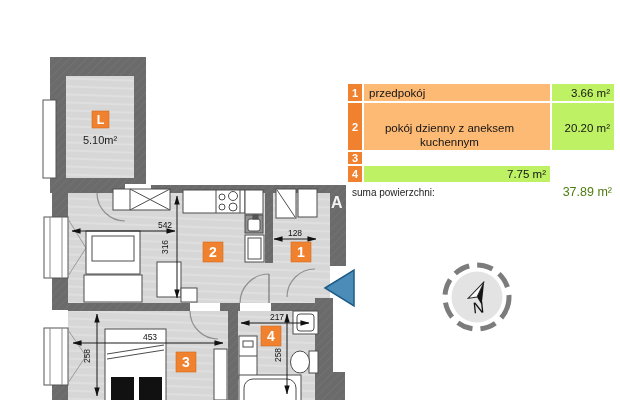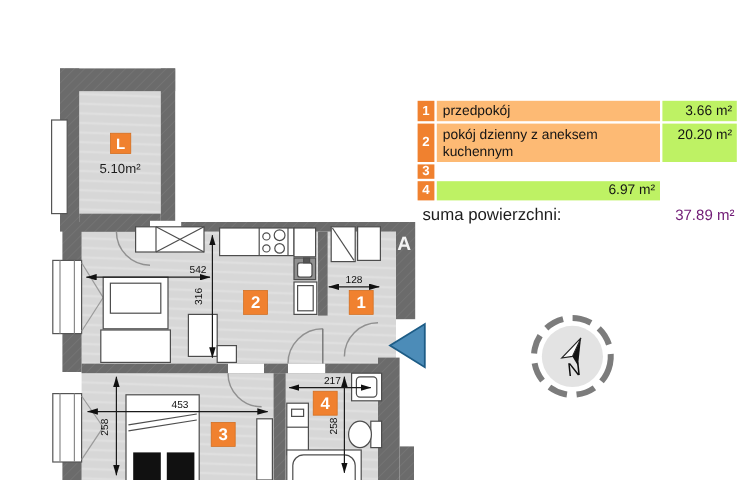--- a/index.html
+++ b/index.html
@@ -8,24 +8,24 @@
   .plan{position:absolute;left:0;top:0;}
   
   .legend{position:absolute;left:348px;top:84px;width:266px;}
   .lrow{display:grid;grid-template-columns:14px 186px 62px;column-gap:2px;margin-bottom:2px;}
   .lnum{background:#f0812f;color:#ffffff;font-weight:bold;font-size:11px;
         display:flex;align-items:center;justify-content:center;}
   .lname{background:#fdba74;font-size:11.5px;line-height:14px;
          display:flex;align-items:center;padding:1px 20px 1px 5px;min-height:17px;box-sizing:border-box;}
   .larea{background:#bef264;font-size:11.5px;line-height:14px;display:flex;
          align-items:center;justify-content:flex-end;padding:1px 4px 1px 1px;box-sizing:border-box;}
-  .lrow.tall .lname,.lrow.tall .larea{align-items:flex-start;padding-top:3px;}
+  .lrow.tall .lname,.lrow.tall .larea{align-items:flex-start;padding-top:18px;text-align:center;}
   .lsum{display:flex;justify-content:space-between;align-items:baseline;margin-top:3px;}
-  .lsum-label{font-size:14px;padding-left:4px;color:#1c1c1c;}
-  .lsum-value{font-size:12.5px;padding-right:2px;color:#701a75;}
+  .lsum-label{font-size:10px;padding-left:4px;color:#1c1c1c;}
+  .lsum-value{font-size:12.5px;padding-right:2px;color:#4d7c0f;}
   text{font-family:"Liberation Sans","DejaVu Sans",sans-serif;}
 </style>
 </head>
 <body>
 
 <svg class="plan" width="620" height="400" viewBox="0 0 620 400">
   <defs>
     <pattern id="hatch" width="6" height="6" patternUnits="userSpaceOnUse" patternTransform="rotate(45)">
       <rect width="6" height="6" fill="#6b6b6b"></rect>
       <line x1="0" y1="0" x2="0" y2="6" stroke="#797979" stroke-width="1"></line>
@@ -216,19 +216,19 @@
   <div class="lrow tall">
     <div class="lnum">2</div>
     <div class="lname">pokój dzienny z aneksem kuchennym</div>
     <div class="larea">20.20 m²</div>
   </div>
   <div class="lrow">
     <div class="lnum">3</div>
   </div>
   <div class="lrow">
     <div class="lnum">4</div>
-    <div class="larea">6.97 m²</div>
+    <div class="larea">7.75 m²</div>
   </div>
   <div class="lsum">
     <span class="lsum-label">suma powierzchni:</span>
     <span class="lsum-value">37.89 m²</span>
   </div>
 </div>
 
 </body></html>

